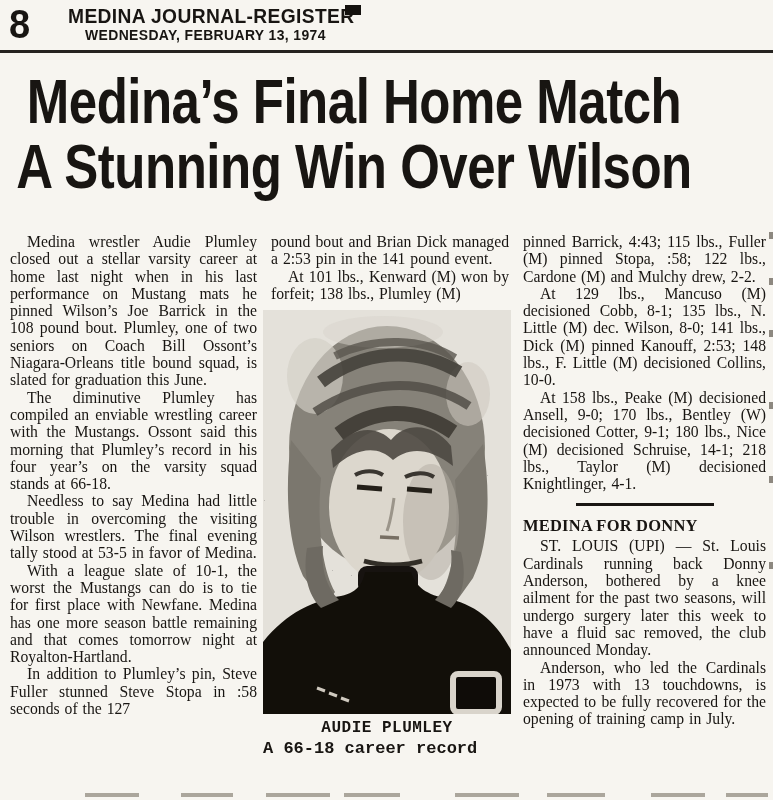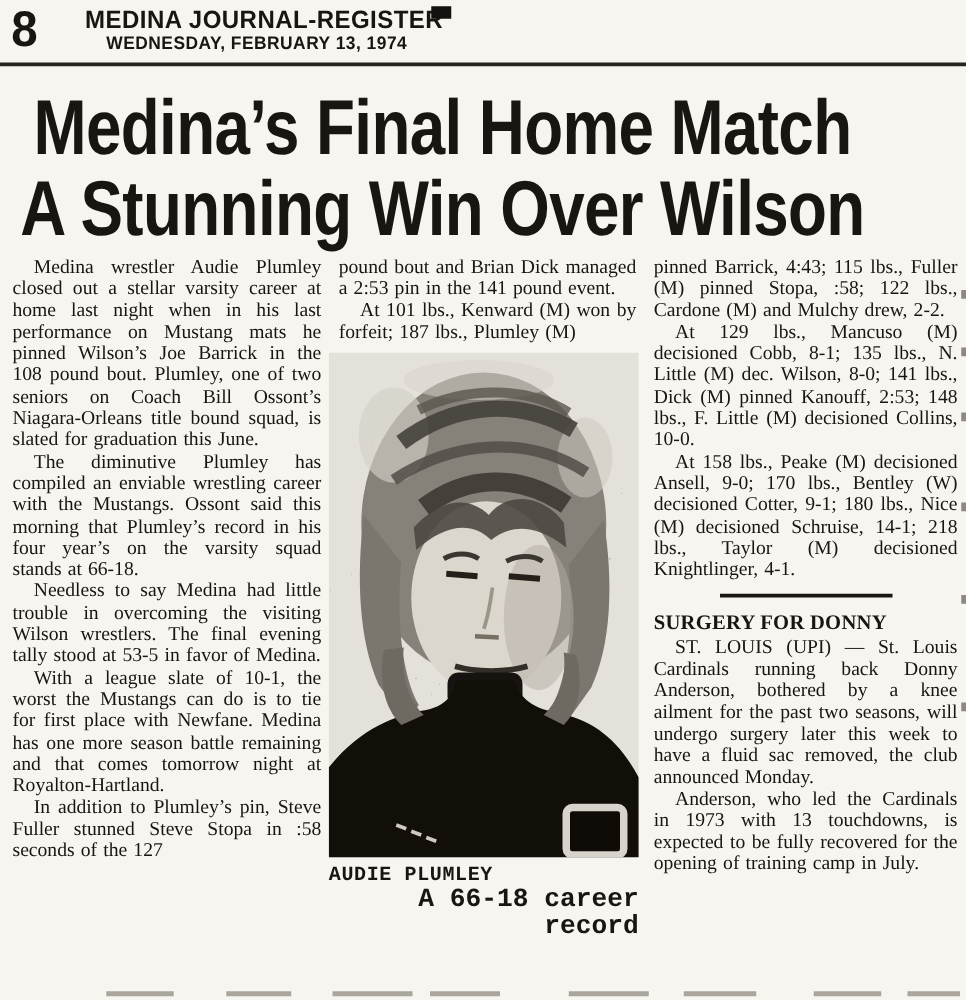--- a/index.html
+++ b/index.html
@@ -38,46 +38,46 @@
   }
   .hl-line {
     display:block;
     font-size:51px; line-height:65px; letter-spacing:-0.5px;
     transform:scale(1.0,1.22); transform-origin:center top;
     white-space:nowrap;
   }
 
   
   .columns {
-    position:absolute; top:205px; left:10px; width:756px;
+    position:absolute; top:233px; left:10px; width:756px;
     display:flex; gap:14px;
   }
   .col { flex:0 0 auto; }
   .col1 { width:247px; }
   .col2 { width:238px; }
   .col3 { width:243px; }
   .col p {
     margin:0;
     font-size:15.7px; line-height:17.3px;
     text-align:justify; text-indent:17px;
     word-spacing:1px;
   }
   .no-indent { text-indent:0 !important; }
 
   
   .photo { margin:8px 0 0 -8px; width:248px; }
   .photo svg { display:block; }
   .cap-name {
     font-family:"Liberation Mono", monospace; font-weight:bold;
-    font-size:16px; line-height:19px; text-align:left; margin-top:5px;
+    font-size:16px; line-height:19px; text-align:center; margin-top:5px;
     letter-spacing:0.5px;
   }
   .cap-sub {
     font-family:"Liberation Mono", monospace; font-weight:bold;
-    font-size:21px; line-height:21px; text-align:right;
+    font-size:17px; line-height:21px; text-align:left;
   }
 
   
   .story-divider { width:138px; height:3px; background:#191613; margin:11px auto 10px auto; }
   .sub-head {
     margin:0 0 2px 0;
     font-size:16.5px; line-height:19px; font-weight:bold;
     letter-spacing:0.2px;
   }
 
@@ -110,21 +110,21 @@
     <div class="col col1">
       <p>Medina wrestler Audie Plumley closed out a stellar varsity career at home last night when in his last performance on Mustang mats he pinned Wilson’s Joe Barrick in the 108 pound bout. Plumley, one of two seniors on Coach Bill Ossont’s Niagara-Orleans title bound squad, is slated for graduation this June.</p>
       <p>The diminutive Plumley has compiled an enviable wrestling career with the Mustangs. Ossont said this morning that Plumley’s record in his four year’s on the varsity squad stands at 66-18.</p>
       <p>Needless to say Medina had little trouble in overcoming the visiting Wilson wrestlers. The final evening tally stood at 53-5 in favor of Medina.</p>
       <p>With a league slate of 10-1, the worst the Mustangs can do is to tie for first place with Newfane. Medina has one more season battle remaining and that comes tomorrow night at Royalton-Hartland.</p>
       <p>In addition to Plumley’s pin, Steve Fuller stunned Steve Stopa in :58 seconds of the 127</p>
     </div>
 
     <div class="col col2">
       <p class="no-indent">pound bout and Brian Dick managed a 2:53 pin in the 141 pound event.</p>
-      <p>At 101 lbs., Kenward (M) won by forfeit; 187 lbs., Plumley (M)</p>
+      <p>At 101 lbs., Kenward (M) won by forfeit; 138 lbs., Plumley (M)</p>
 
       <figure class="photo" style="margin-top:8px;">
         <svg width="248" height="404" viewBox="0 0 248 404" xmlns="http://www.w3.org/2000/svg">
           <defs>
             <filter id="grainF" x="0" y="0" width="100%" height="100%">
               <feTurbulence type="fractalNoise" baseFrequency="0.8" numOctaves="2" seed="7" result="n"></feTurbulence>
               <feColorMatrix in="n" type="luminanceToAlpha"></feColorMatrix>
               <feComponentTransfer>
                   <feFuncA type="discrete" tableValues="0 0 0 0 0 0.32"></feFuncA>
                 </feComponentTransfer>
@@ -192,21 +192,21 @@
       </figure>
     </div>
 
     <div class="col col3">
       <p class="no-indent">pinned Barrick, 4:43; 115 lbs., Fuller (M) pinned Stopa, :58; 122 lbs., Cardone (M) and Mulchy drew, 2-2.</p>
       <p>At 129 lbs., Mancuso (M) decisioned Cobb, 8-1; 135 lbs., N. Little (M) dec. Wilson, 8-0; 141 lbs., Dick (M) pinned Kanouff, 2:53; 148 lbs., F. Little (M) decisioned Collins, 10-0.</p>
       <p>At 158 lbs., Peake (M) decisioned Ansell, 9-0; 170 lbs., Bentley (W) decisioned Cotter, 9-1; 180 lbs., Nice (M) decisioned Schruise, 14-1; 218 lbs., Taylor (M) decisioned Knightlinger, 4-1.</p>
 
       <div class="story-divider"></div>
 
-      <h2 class="sub-head">SURGERY FOR DONNY</h2>
+      <h2 class="sub-head">MEDINA FOR DONNY</h2>
       <p>ST. LOUIS (UPI) — St. Louis Cardinals running back Donny Anderson, bothered by a knee ailment for the past two seasons, will undergo surgery later this week to have a fluid sac removed, the club announced Monday.</p>
       <p>Anderson, who led the Cardinals in 1973 with 13 touchdowns, is expected to be fully recovered for the opening of training camp in July.</p>
     </div>
   </div>
 
   <div>
     <span class="frag" style="left:85px;  width:54px;"></span>
     <span class="frag" style="left:181px; width:52px;"></span>
     <span class="frag" style="left:266px; width:64px;"></span>
     <span class="frag" style="left:344px; width:56px;"></span>

